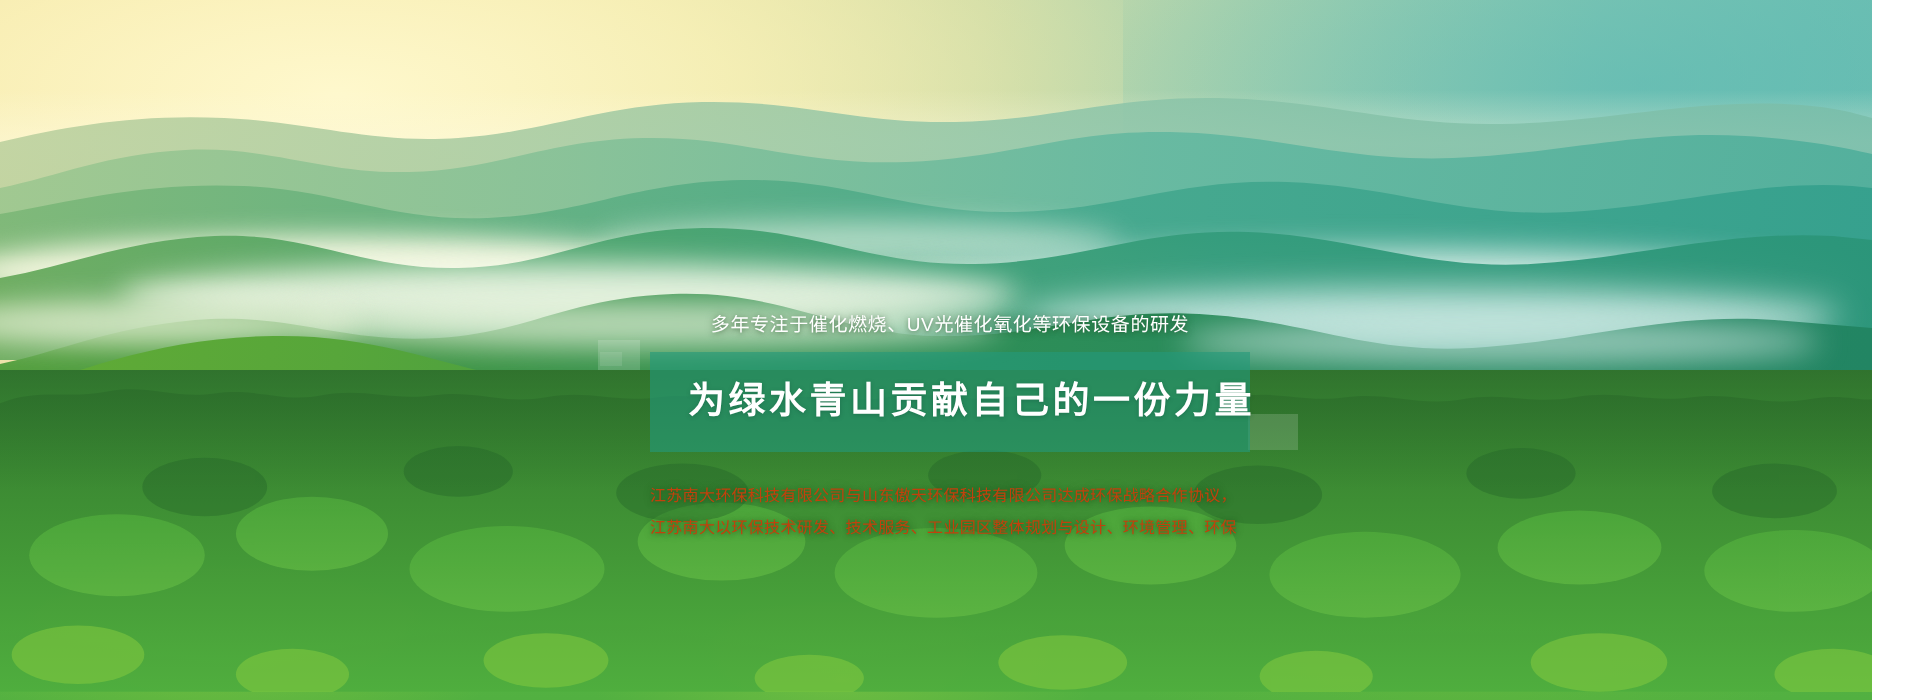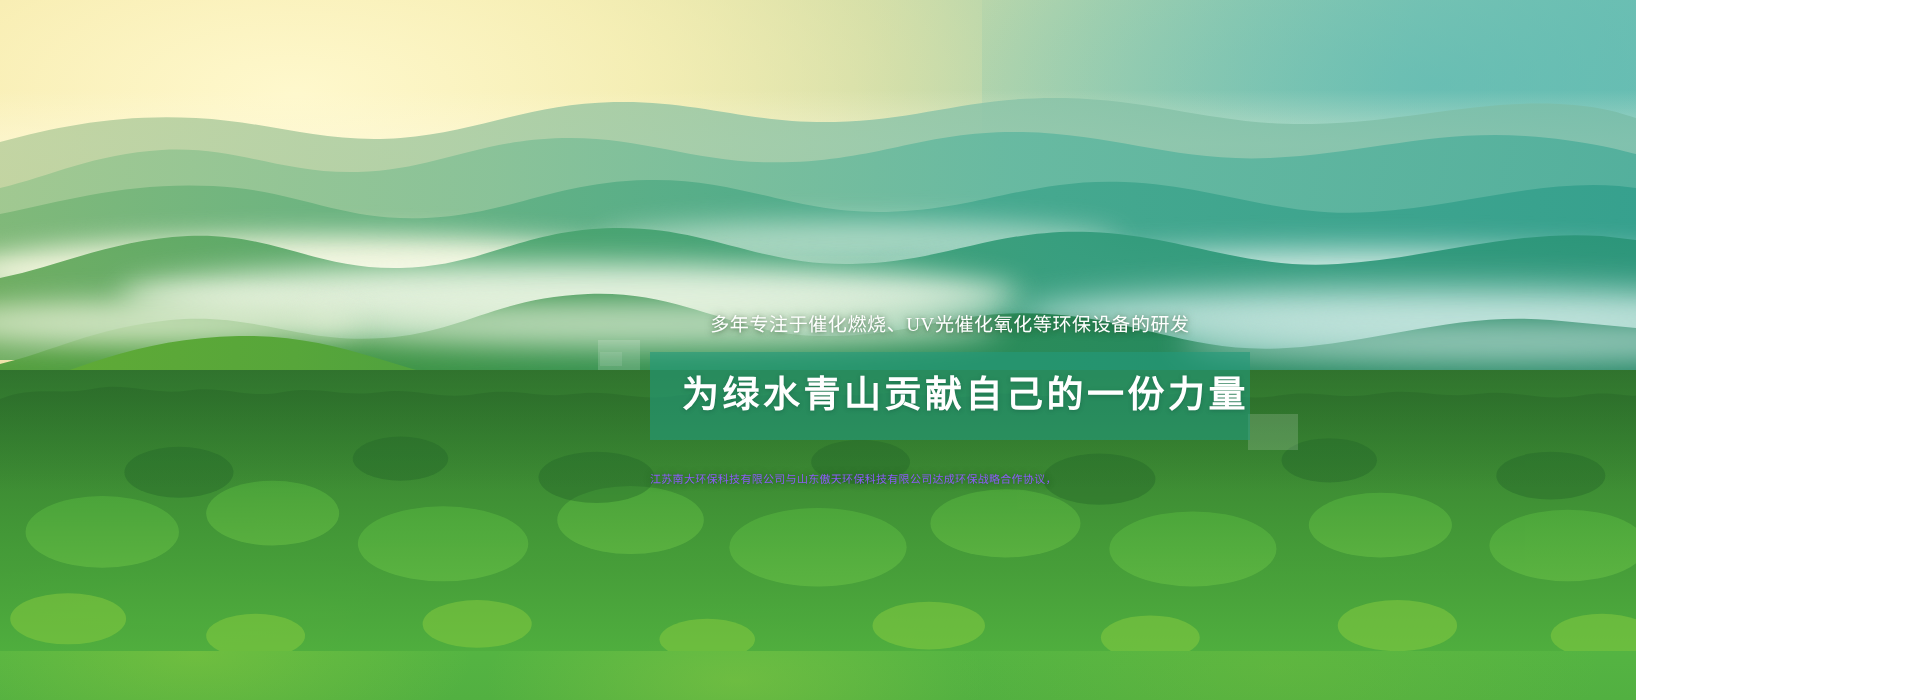--- a/index.html
+++ b/index.html
@@ -7,25 +7,24 @@
     margin: 0;
     padding: 0;
     background: #ffffff;
   }
   body {
     font-family: "Liberation Sans", "DejaVu Sans", sans-serif;
   }
 
   .banner {
     position: relative;
-    width: 1636px;
+    width: 1872px;
     height: 700px;
     overflow: hidden;
     user-select: none;
-    font-family: Liberation Serif, serif;
   }
 
   
   .sky {
     position: absolute;
     inset: 0;
     background:
       linear-gradient(105deg,
         #efe2a8 0%,
         #f0e4ab 14%,
@@ -189,29 +188,29 @@
     width: 600px;
     margin: 0 auto;
   }
   .headline {
     font-size: 37px;
     font-weight: bold;
     color: #ffffff;
     letter-spacing: 3.5px;
     text-align: center;
     line-height: 1.15;
-    margin: 8px;
+    margin: 14px;
     white-space: nowrap;
     text-shadow: 0 1px 4px rgba(20,80,60,0.42);
   }
   .body-copy {
     margin: 28px 0 0 0;
-    font-size: 11px;
+    font-size: 16px;
     line-height: 2.0;
-    color: #8b5cf6;
+    color: #c2410c;
     letter-spacing: 0.3px;
     text-align: left;
     text-shadow: 0 1px 4px rgba(30,80,30,0.6), 0 0 8px rgba(25,70,25,0.35);
     width: 600px;
     margin-left: auto;
     margin-right: auto;
   }
   .body-copy p { margin: 0; white-space: nowrap; }
 
   
@@ -407,17 +406,18 @@
   <div class="content">
 
     <div class="subtitle">多年专注于催化燃烧、UV光催化氧化等环保设备的研发</div>
 
     <div class="headline-band">
       <div class="headline">为绿水青山贡献自己的一份力量</div>
     </div>
 
     <div class="body-copy">
       <p>江苏南大环保科技有限公司与山东傲天环保科技有限公司达成环保战略合作协议，</p>
+      <p>江苏南大以环保技术研发、技术服务、工业园区整体规划与设计、环境管理、环保</p>
     </div>
 
   </div>
 
 </div>
 
 </body></html>

